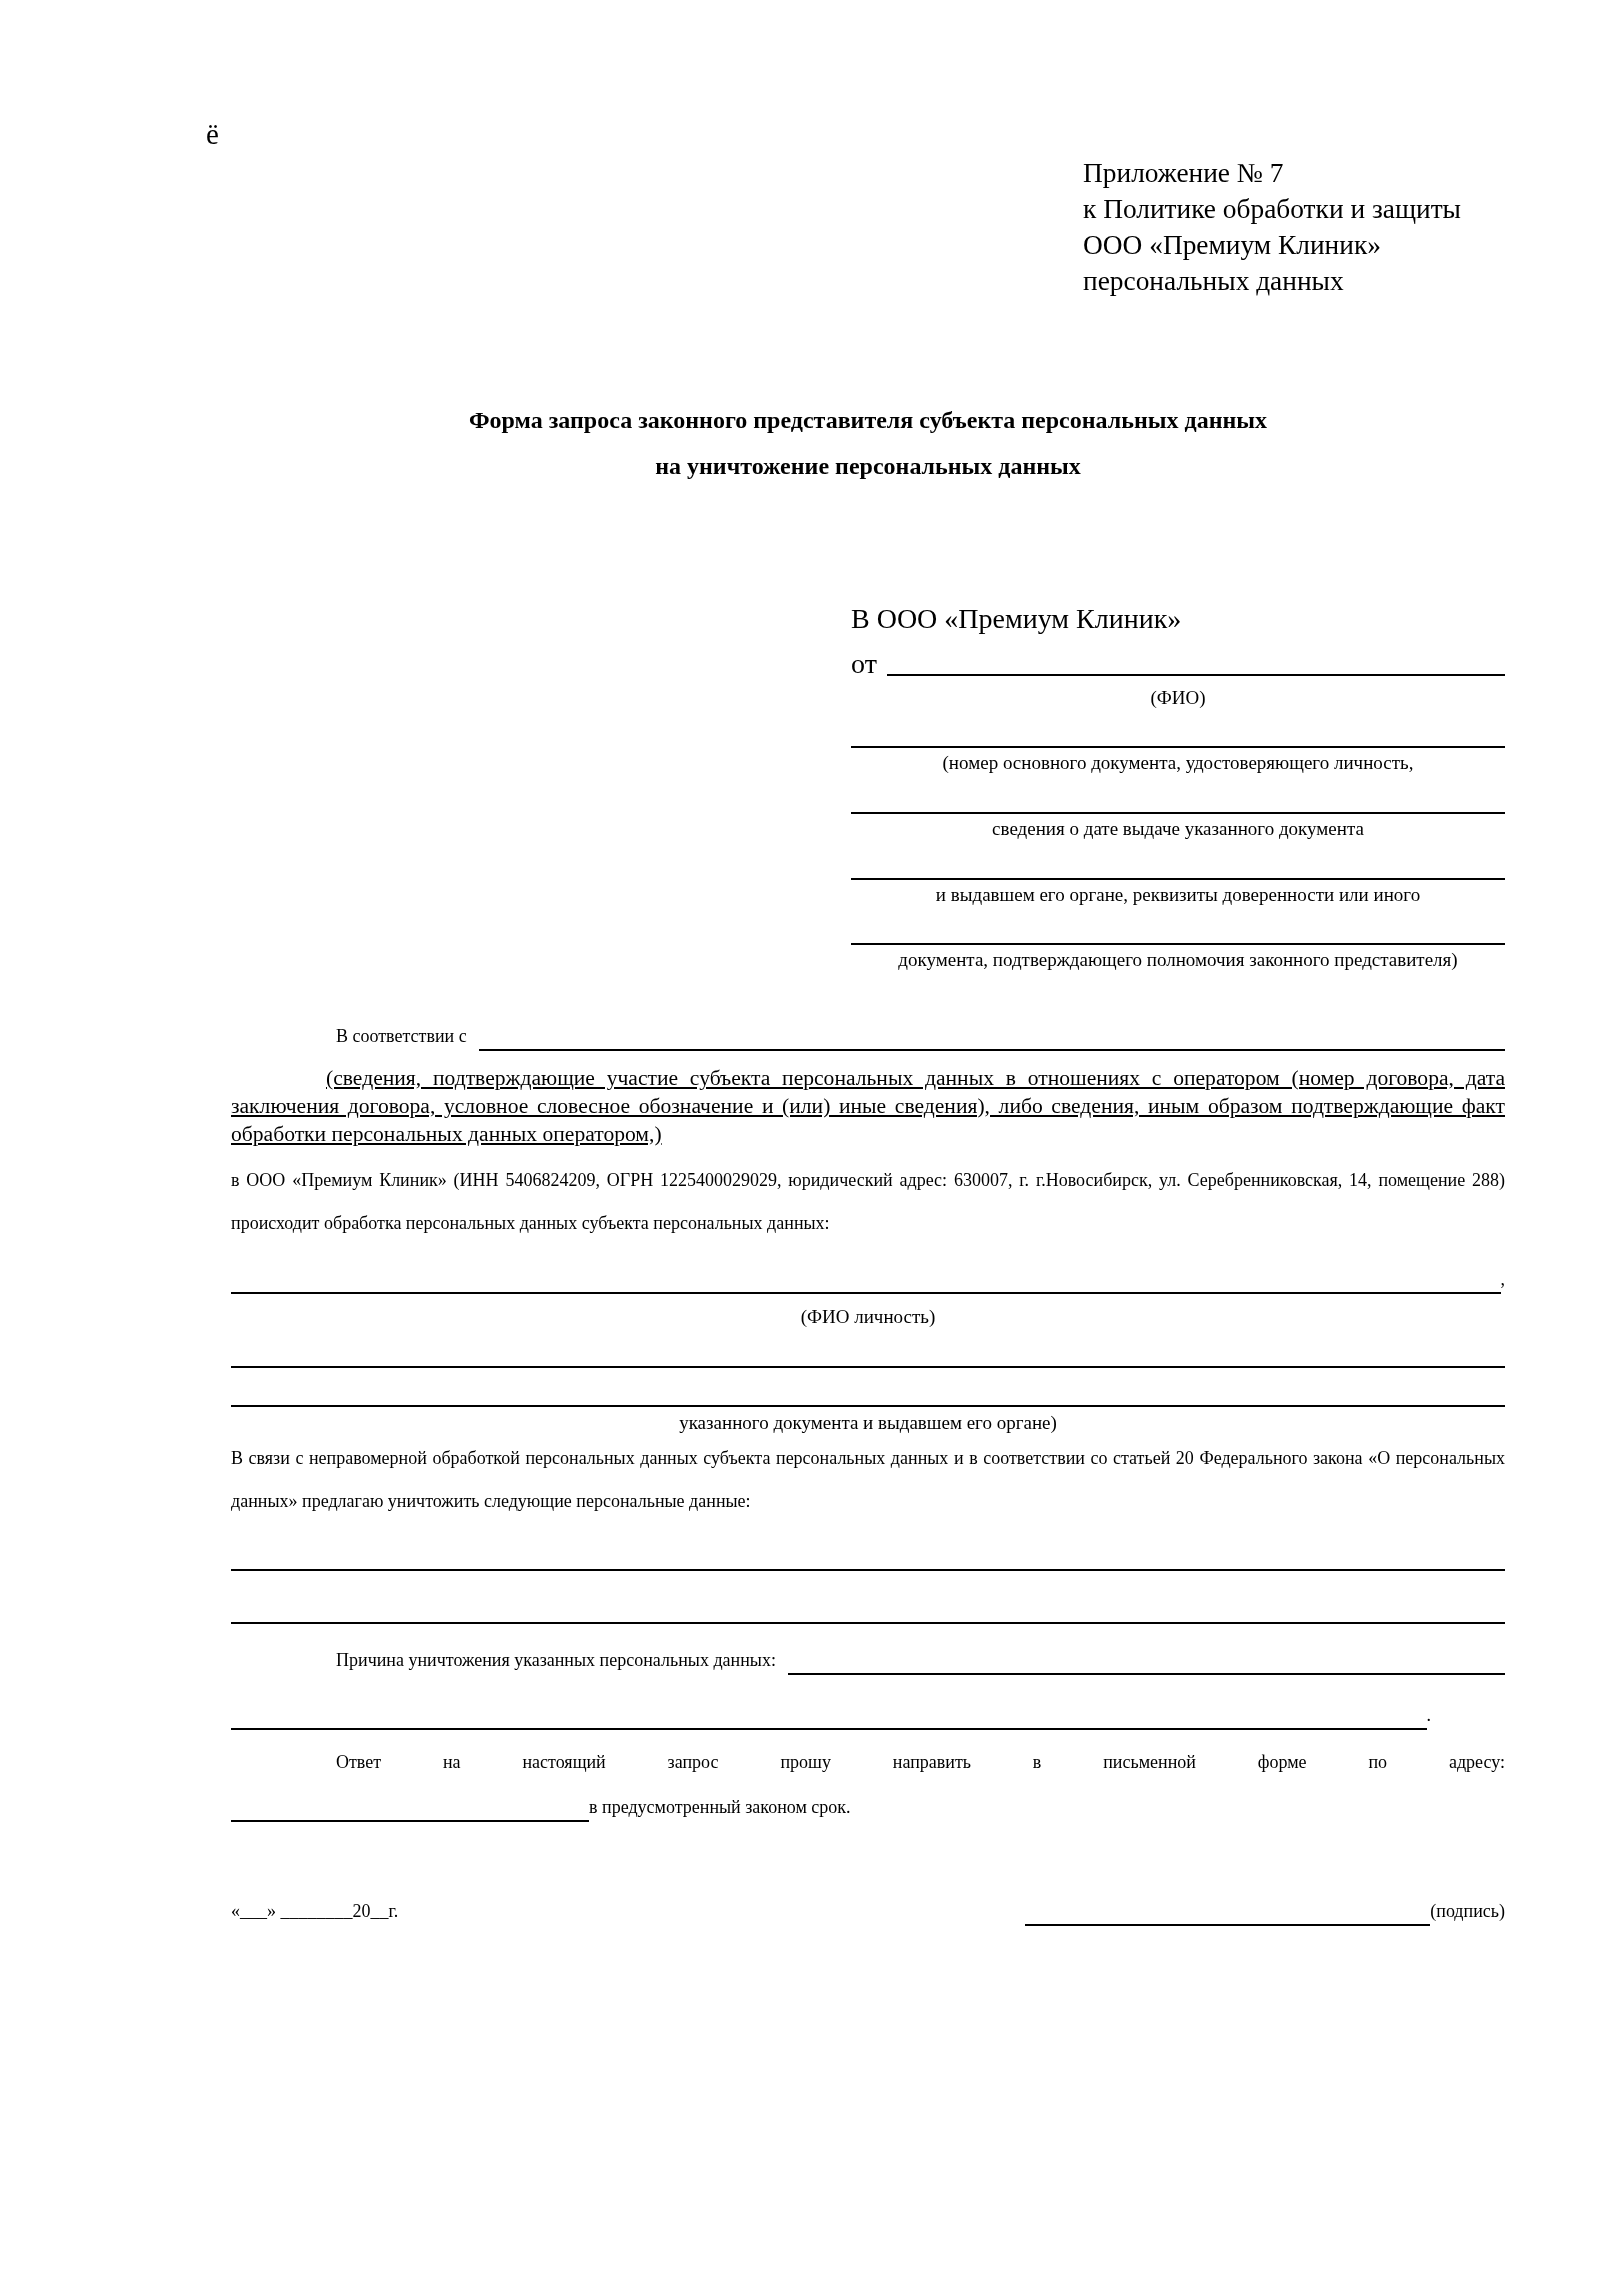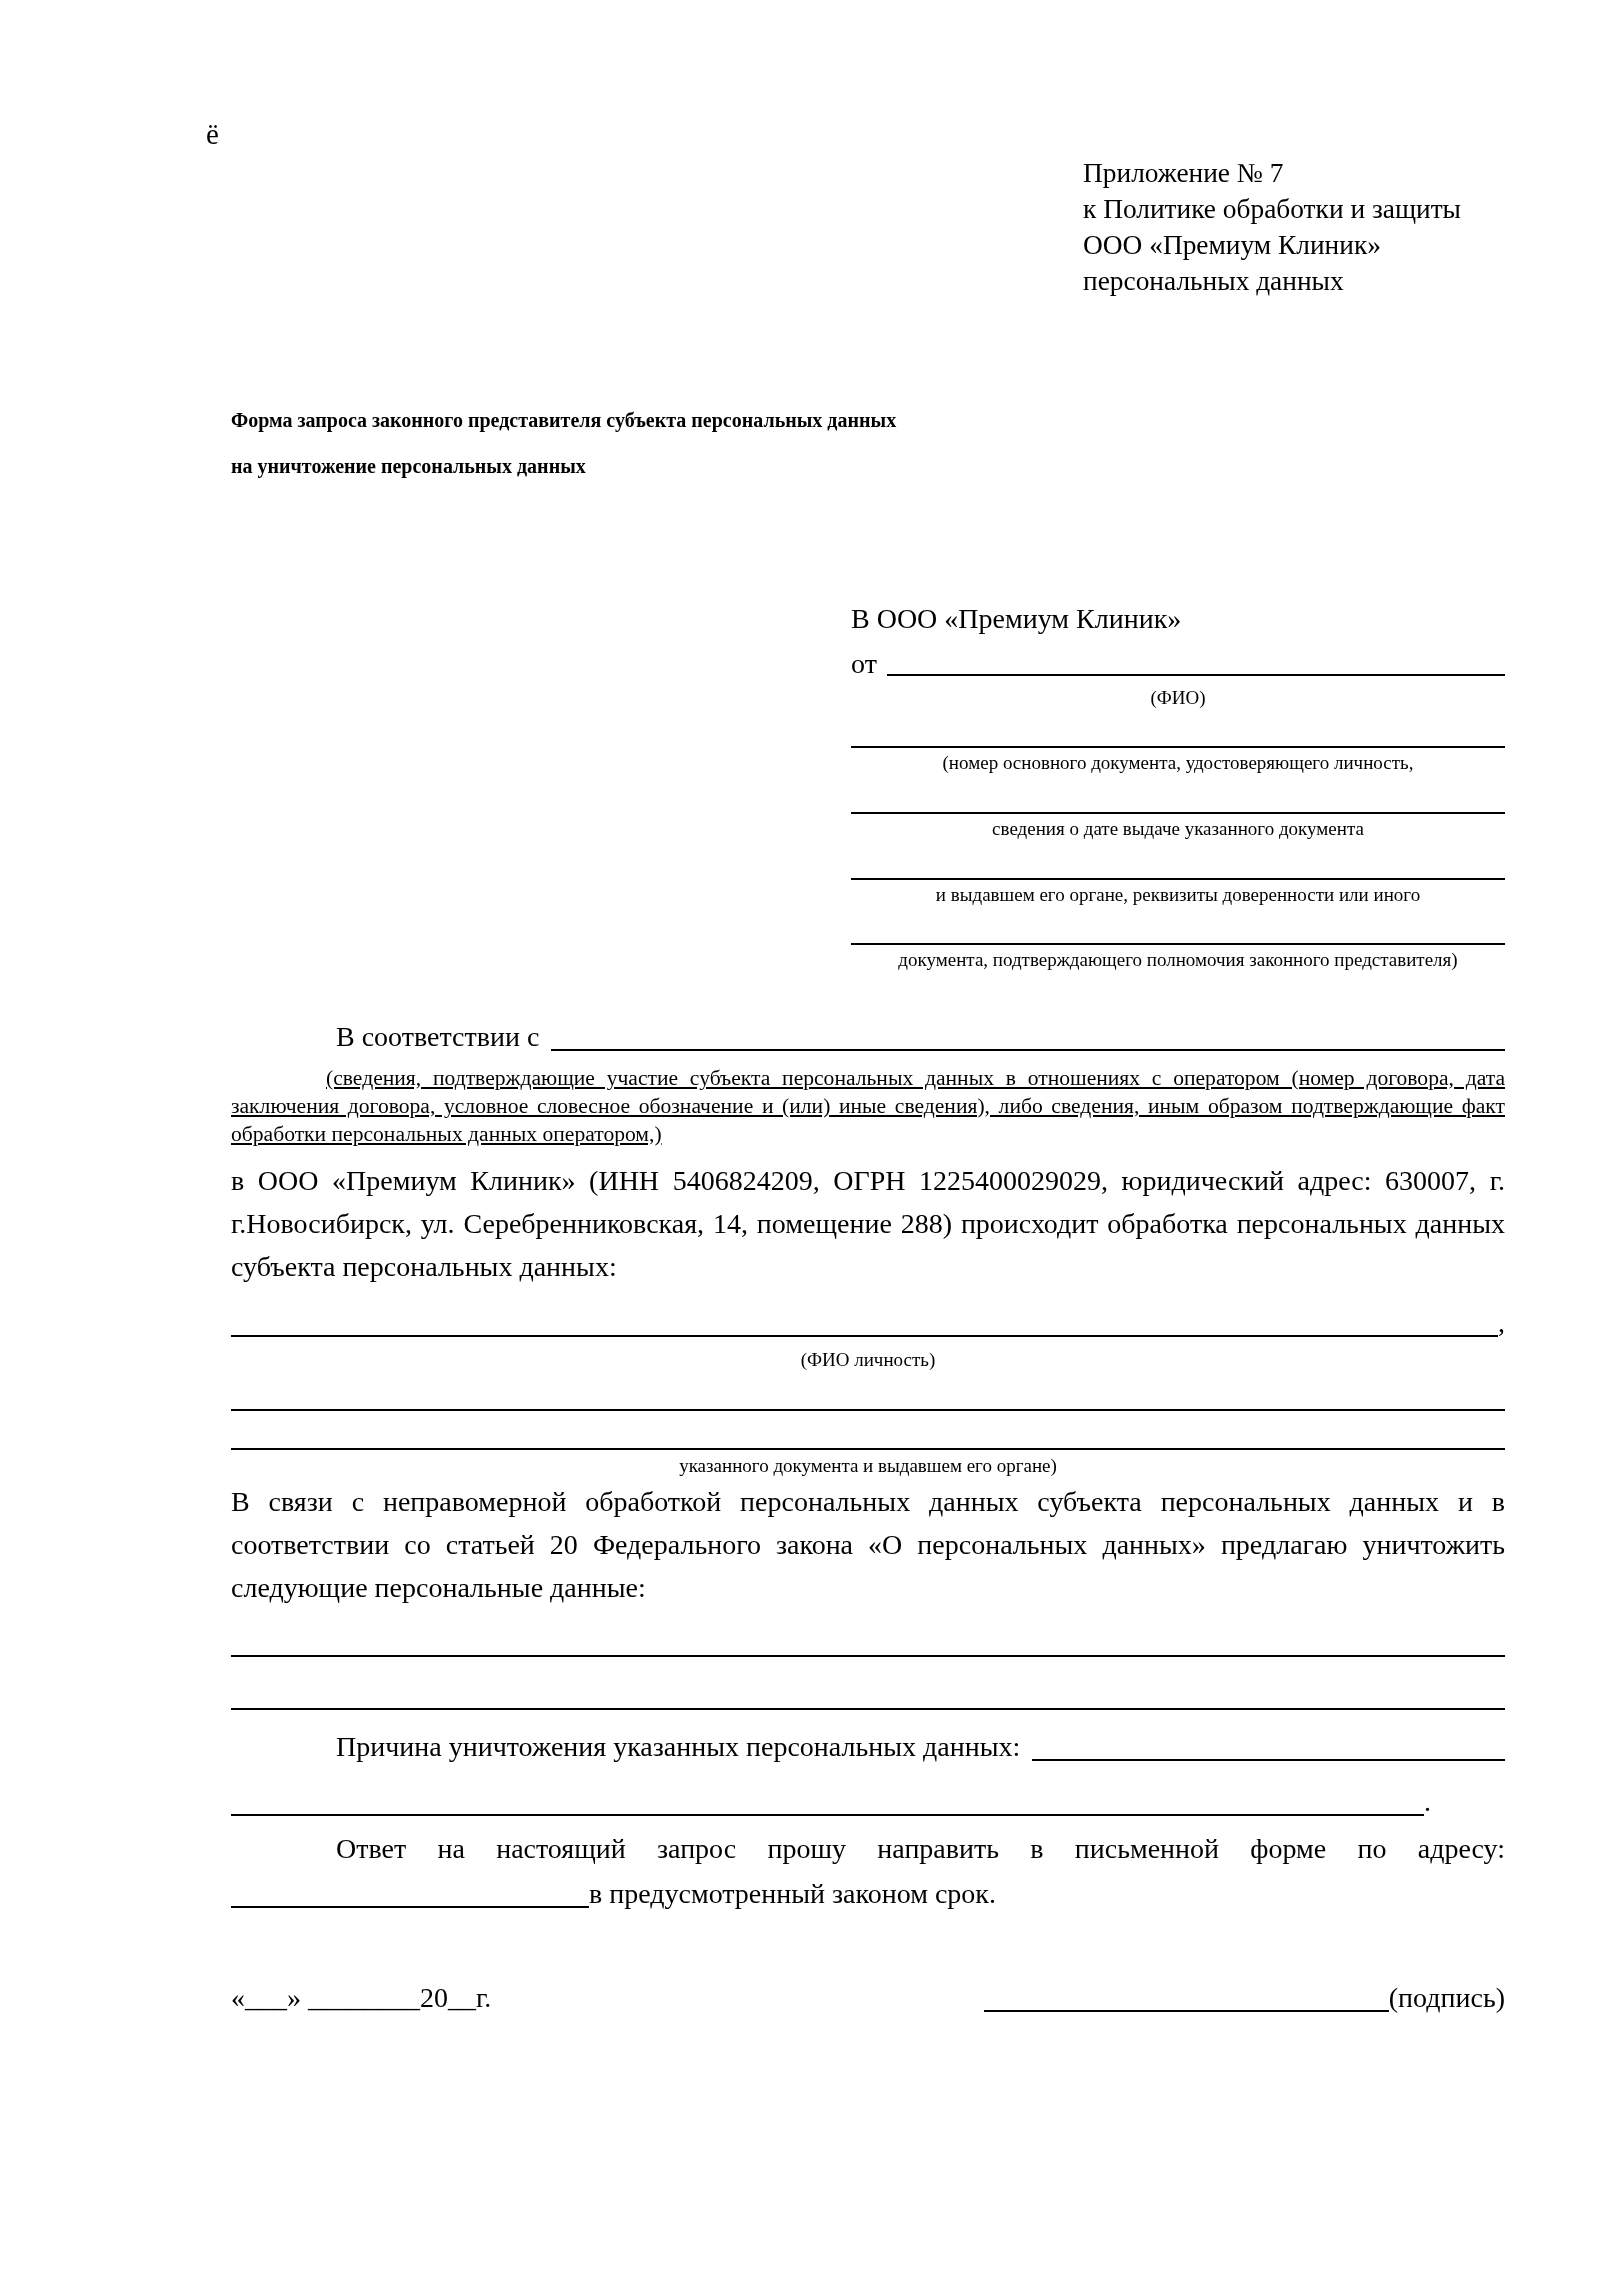--- a/index.html
+++ b/index.html
@@ -27,22 +27,22 @@
     line-height: 33px;
   }
   .annex {
     margin-left: 852px;
     font-size: 27.4px;
     line-height: 36px;
     white-space: nowrap;
   }
   .title {
     margin-top: 98px;
-    text-align: left;
-    font-size: 20px;
+    text-align: center;
+    font-size: 24px;
     font-weight: bold;
     line-height: 46px;
   }
   .addressee {
     margin-top: 110px;
     margin-left: 620px;
     width: 654px;
     font-size: 28px;
     line-height: 39px;
   }
@@ -59,21 +59,21 @@
     font-size: 19px;
     line-height: 23.5px;
     text-align: center;
     margin-top: 2.9px;
   }
   .addr-blank {
     height: 9.8px;
     border-bottom: 2.9px solid #000;
     margin-top: 27.4px;
   }
-  .body-text { font-size: 28px; line-height: 43px; }
+  .body-text { font-size: 18px; line-height: 43px; }
   .accordance {
     margin-top: 43px;
     padding-left: 105px;
   }
   .accordance .lbl { white-space: nowrap; }
   .accordance .fill { margin-left: 11.8px; }
   .note {
     margin-top: 6px;
     font-size: 21.6px;
     line-height: 28px;

